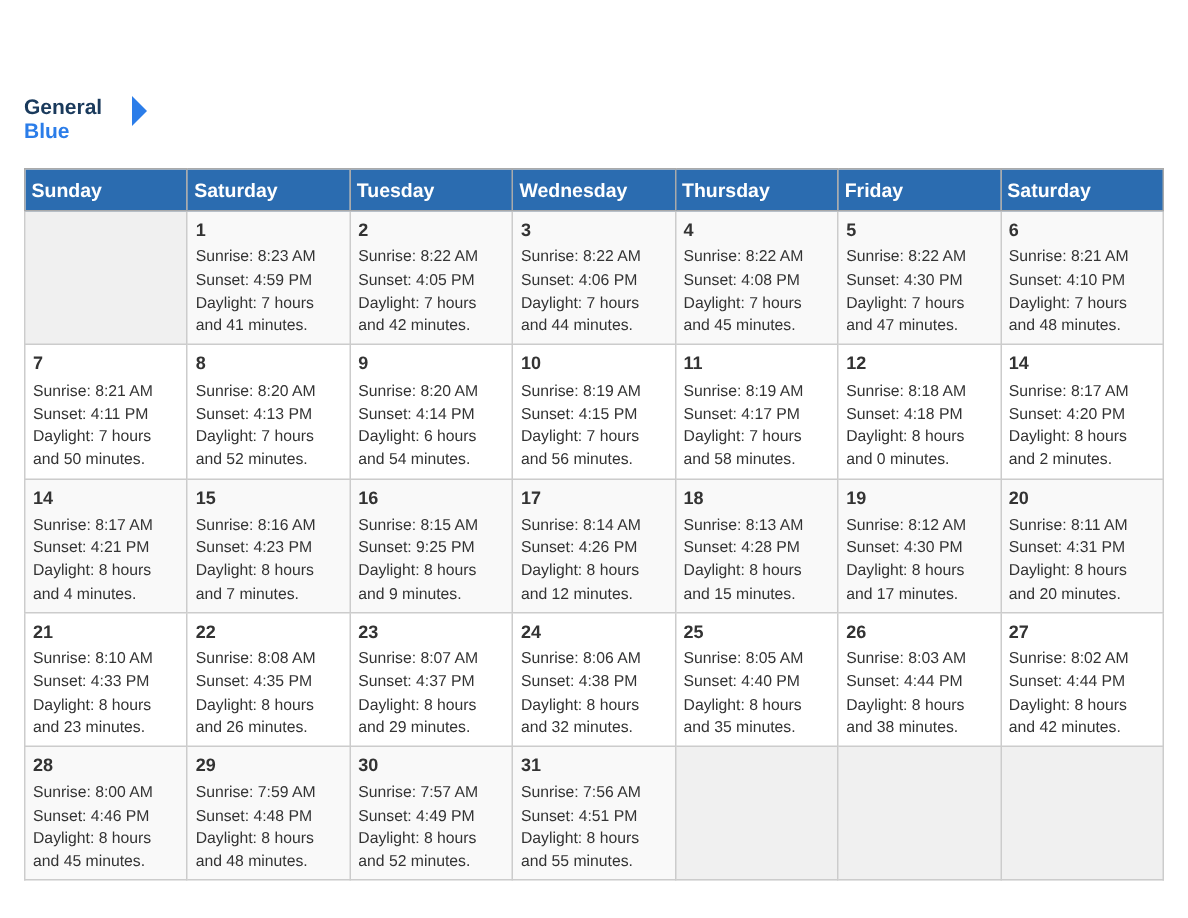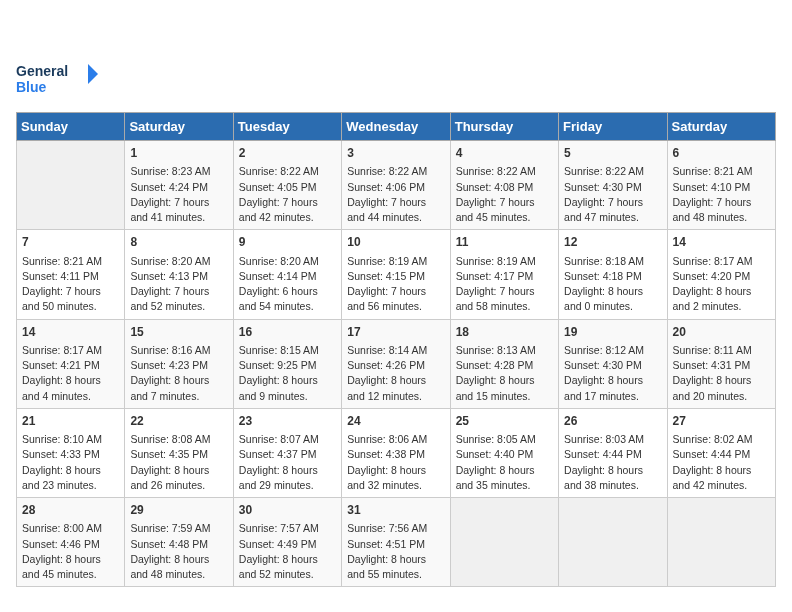--- a/index.html
+++ b/index.html
@@ -102,21 +102,21 @@
         <th>Friday</th>
         <th>Saturday</th>
       </tr>
   </thead>
   <tbody id="calendar-body">
   <tr>
         <td class="empty-cell"></td>
         <td>
           <span class="day-num">1</span>
           <div>Sunrise: 8:23 AM</div>
-          <div>Sunset: 4:24 PM</div>
+          <div>Sunset: 4:59 PM</div>
           <div>Daylight: 7 hours and 41 minutes.</div>
         </td>
         <td>
           <span class="day-num">2</span>
           <div>Sunrise: 8:22 AM</div>
           <div>Sunset: 4:05 PM</div>
           <div>Daylight: 7 hours and 42 minutes.</div>
         </td>
         <td>
           <span class="day-num">3</span>

